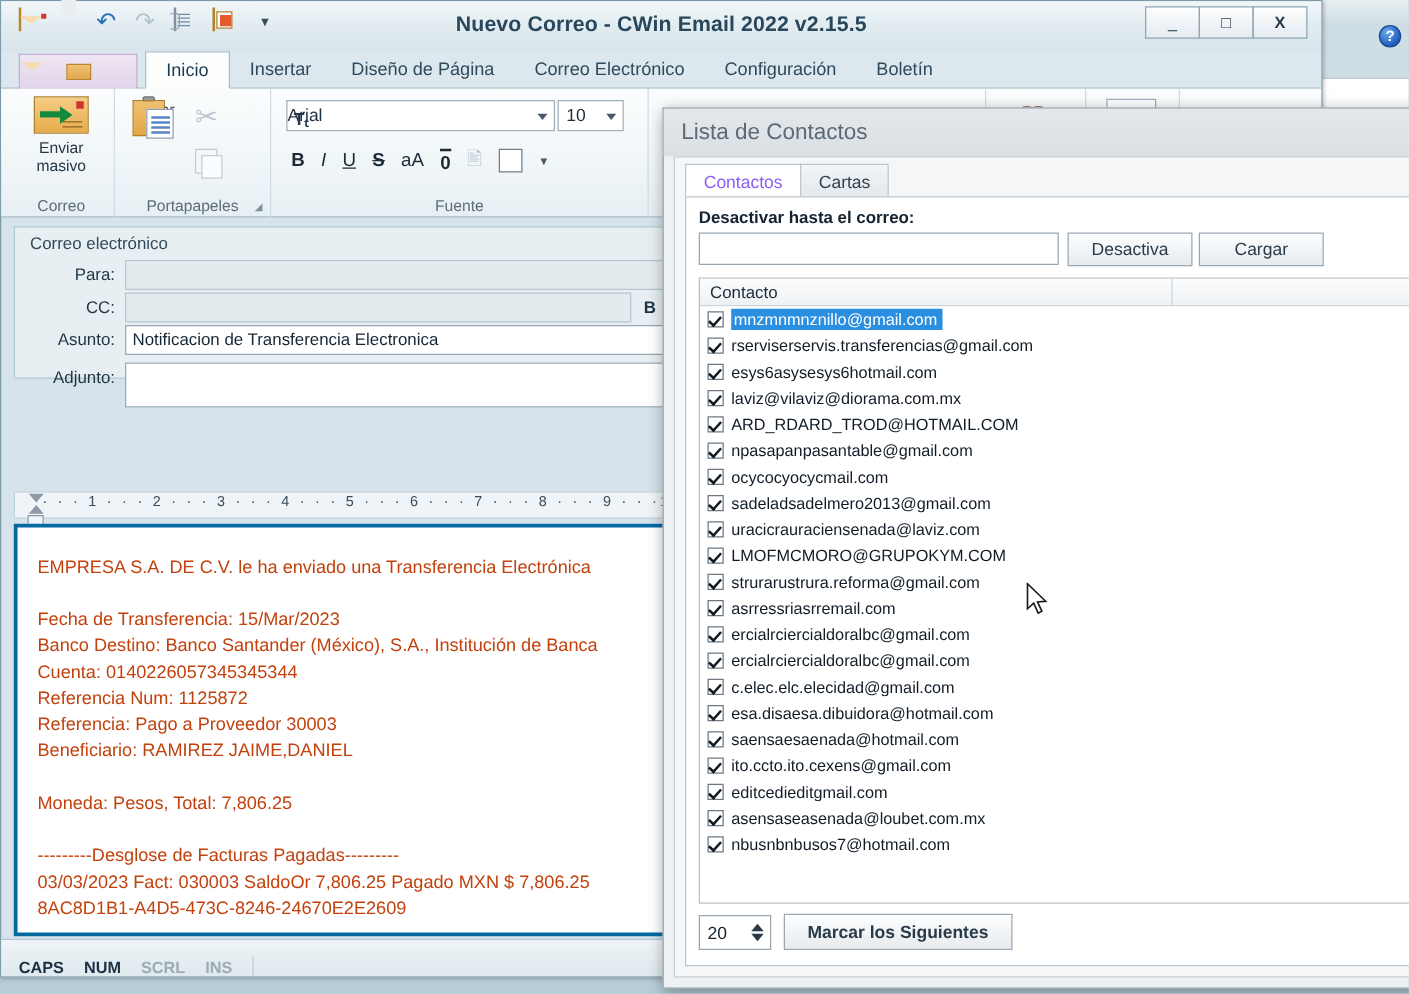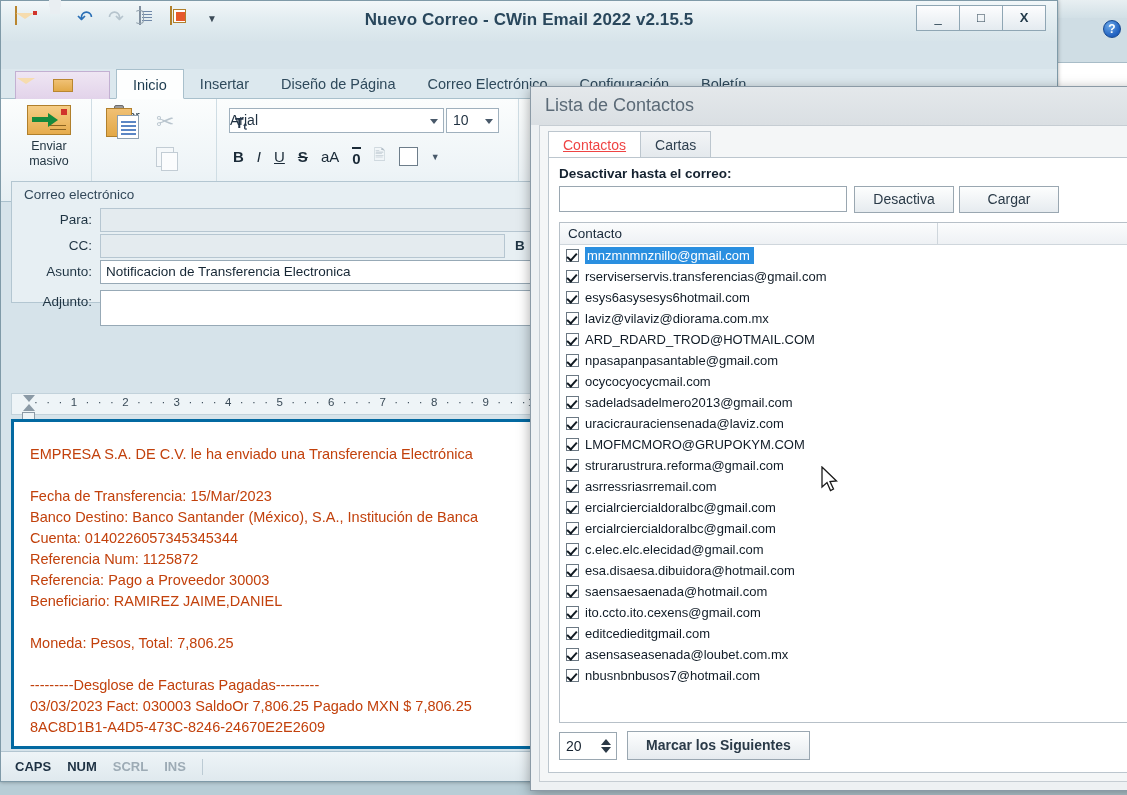--- a/index.html
+++ b/index.html
@@ -125,21 +125,20 @@
     color: #223a4a; font-size: 13px; text-align: center; line-height: 24px;
     margin-left: -1px;
   }
   .win-btn.close { font-weight: bold; }
 
   
   .tabstrip {
     position: relative; height: 30px;
     background: #dce8ee;
     border-bottom: 1px solid #a9c0cc;
-    margin-top: 28px;
   }
   .tab-filebtn {
     position: absolute; left: 14px; top: 2px; width: 95px; height: 28px;
     background: linear-gradient(#efe6f3, #e2d3ea);
     border: 1px solid #c3b0d2; border-bottom: none;
     display: flex; align-items: center; justify-content: center;
   }
   .tab-filebtn .ic-envelope { margin-top: 0; }
   .tabs { position: absolute; left: 115px; top: 0; display: flex; height: 30px; }
   .tab {
@@ -289,21 +288,21 @@
     font-family: "Liberation Sans", sans-serif;
     font-size: 14.5px; color: #c2410c; line-height: 21px;
     white-space: pre-wrap; overflow: hidden;
   }
 
   
   .statusbar {
     position: absolute; left: 0; right: 0; bottom: 0; height: 30px;
     background: linear-gradient(#eef4f7, #dfe9ee);
     border-top: 1px solid #b3c6d1;
-    display: flex; align-items: center; padding-left: 14px; gap: 16px;
+    display: flex; align-items: flex-end; padding-left: 14px; gap: 16px;
     font-size: 13px; color: #1d3143; font-weight: bold;
   }
   .statusbar .dim { color: #9dabb5; }
   .statusbar .sep { width: 1px; height: 16px; background: #bccbd4; }
 
   
   .dialog {
     position: absolute; left: 530px; top: 86px; width: 688px; height: 705px;
     background: #eef1f3;
     border: 1px solid #8b9aa6;
@@ -324,21 +323,21 @@
   .dlg-body {
     position: absolute; left: 8px; top: 38px; right: 8px; bottom: 8px;
     background: #f4f6f7; border: 1px solid #c6cdd3;
   }
   .dlg-tabs { position: absolute; left: 8px; top: 5px; display: flex; }
   .dlg-tab {
     padding: 0 14px; height: 27px; line-height: 27px; font-size: 14px; color: #2f4050;
     border: 1px solid #bcc6ce; background: linear-gradient(#f2f4f6, #e4e9ed);
     margin-right: -1px;
   }
-  .dlg-tab.active { background: #fff; border-bottom-color: #fff; color: #ef4444; text-decoration: underline; }
+  .dlg-tab.active { background: #fff; border-bottom-color: #fff; color: #8b5cf6; }
   .dlg-pane {
     position: absolute; left: 8px; top: 31px; right: 8px; bottom: 8px;
     background: #fff; border: 1px solid #bcc6ce;
   }
   .pane-label {
     position: absolute; left: 10px; top: 8px; font-size: 13.5px; color: #152230; font-weight: bold;
   }
   .pane-input {
     position: absolute; left: 10px; top: 28px; width: 288px; height: 26px;
     background: #fff; border: 1px solid #9aa7b1;

